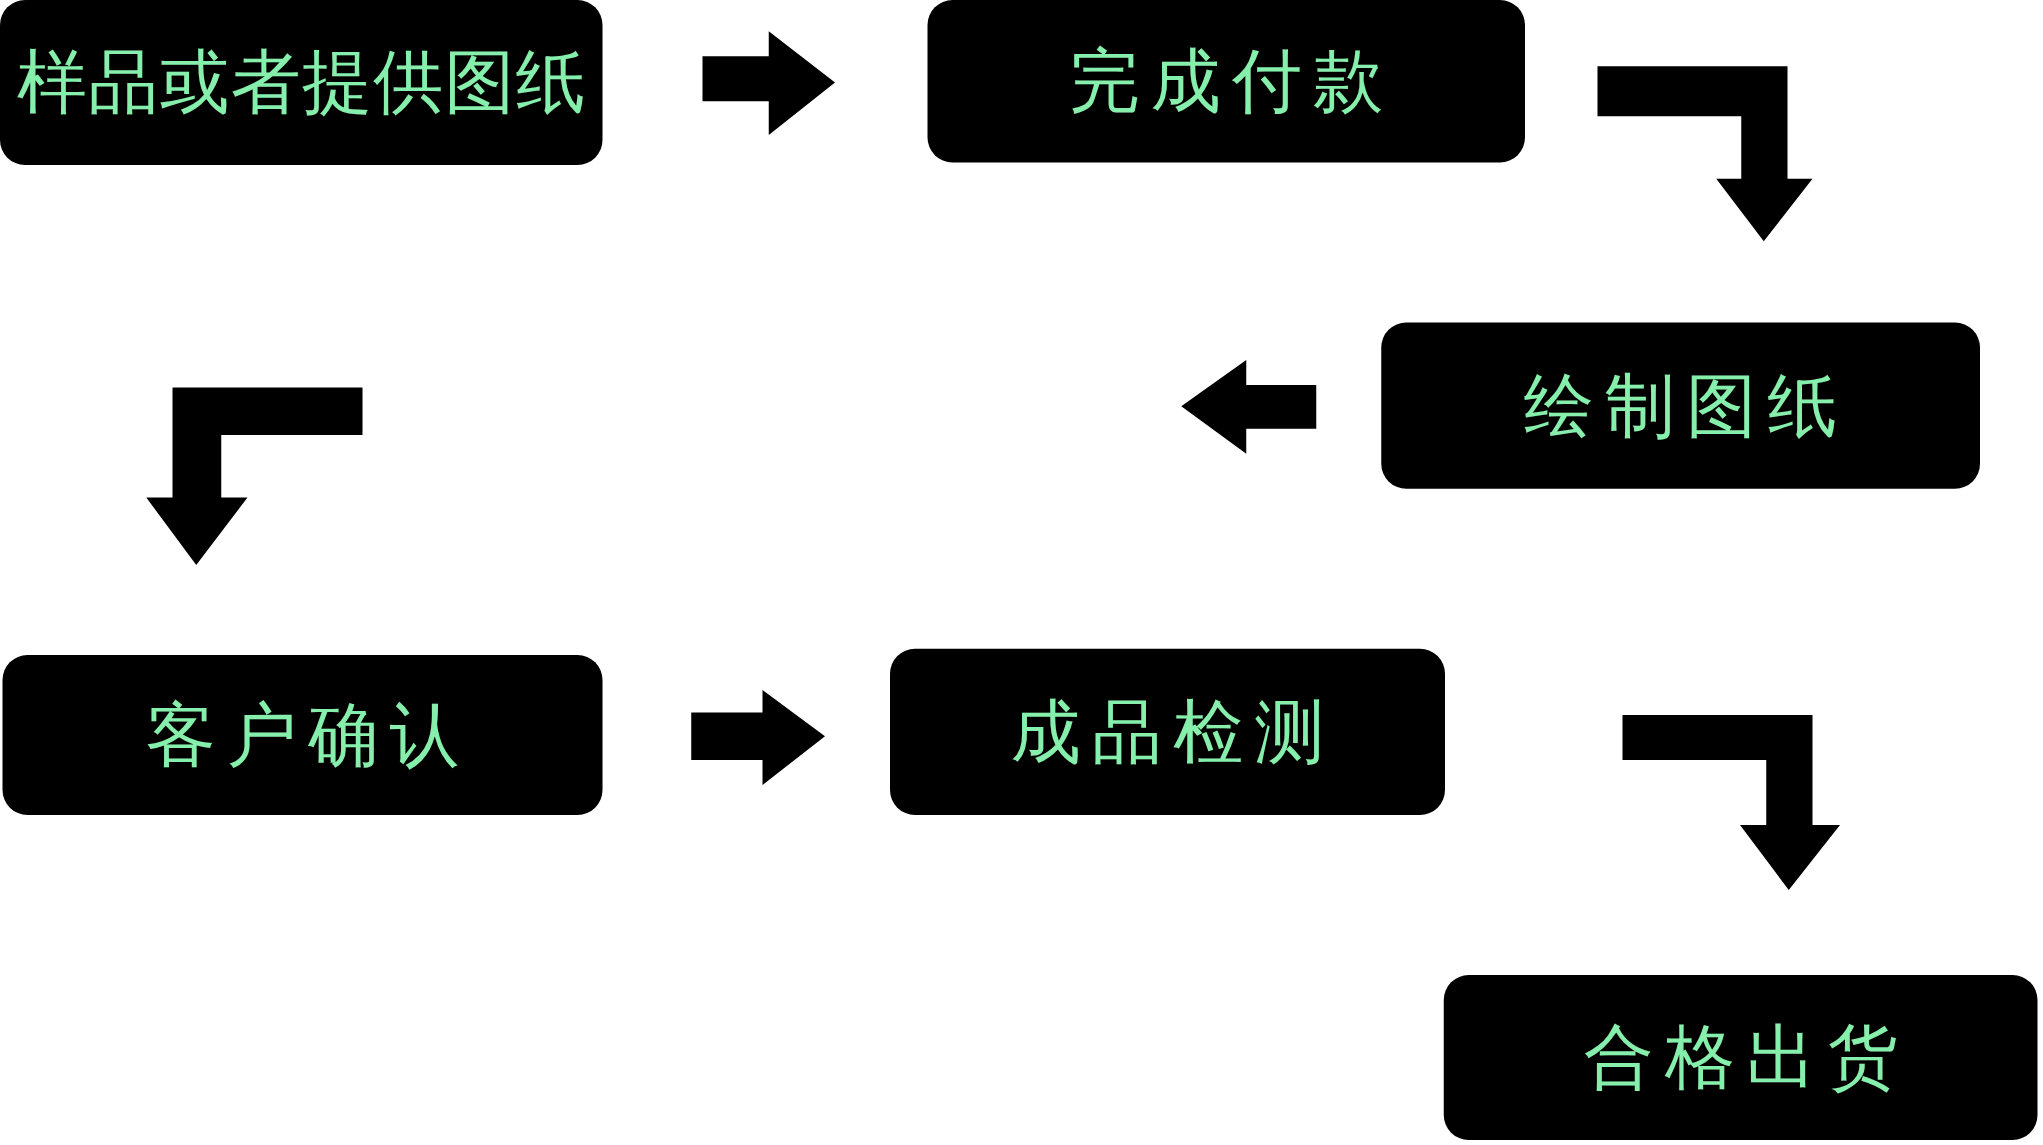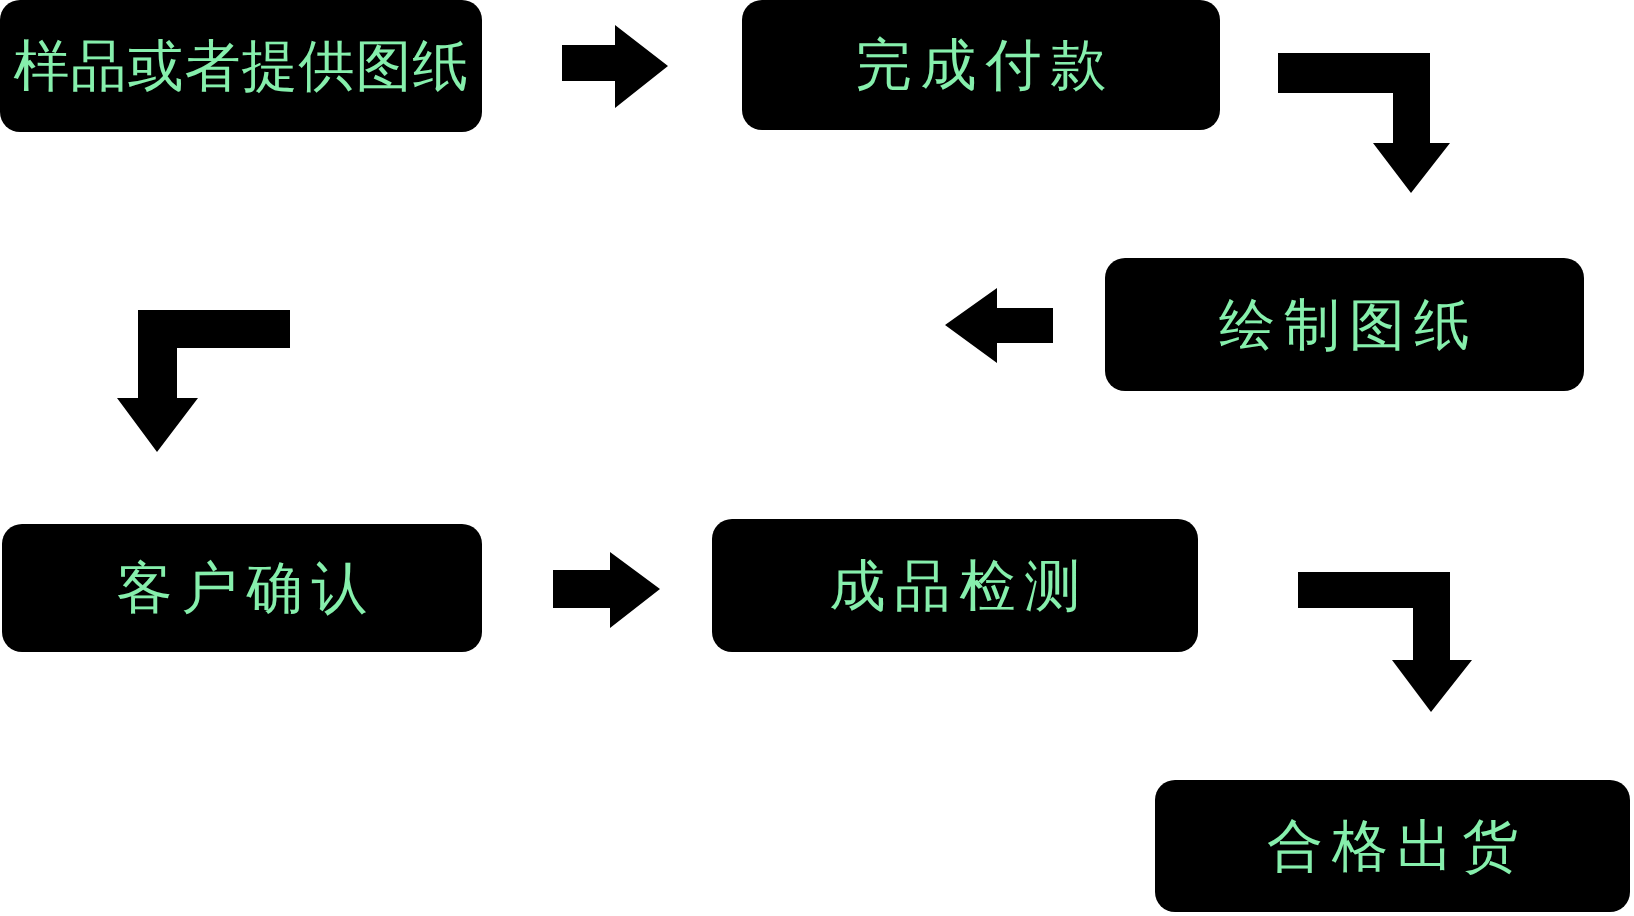--- a/index.html
+++ b/index.html
@@ -45,21 +45,21 @@
   .flow-node.tight .node-label {
     letter-spacing: 1px;
     padding-left: 1px;
   }
   
   #node-1 { left: 0px;    top: 0px;   width: 482px; height: 132px; }
   #node-2 { left: 742px;  top: 0;   width: 478px; height: 130px; }
   #node-3 { left: 1105px; top: 258px; width: 479px; height: 133px; }
   #node-4 { left: 408px;  top: 258px; width: 477px; height: 132px; }
   #node-5 { left: 2px;    top: 524px; width: 480px; height: 128px; }
-  #node-6 { left: 712px;  top: 519px; width: 486px; height: 133px; }
+  #node-6 { left: 712px;  top: 519px; width: 444px; height: 133px; }
   #node-7 { left: 1155px; top: 780px; width: 475px; height: 132px; }
 </style>
 </head>
 <body>
 
 <div id="stage">
 
   <svg id="arrow-layer" viewBox="0 0 1634 916" xmlns="http://www.w3.org/2000/svg">
     <path fill="#000000" d="M 562 45 H 615 V 25 L 668 66 L 615 108 V 81 H 562 Z"></path>
     <path fill="#000000" d="M 1278 53 H 1430 V 143 H 1450 L 1411 193 L 1373 143 H 1393 V 93 H 1278 Z"></path>

